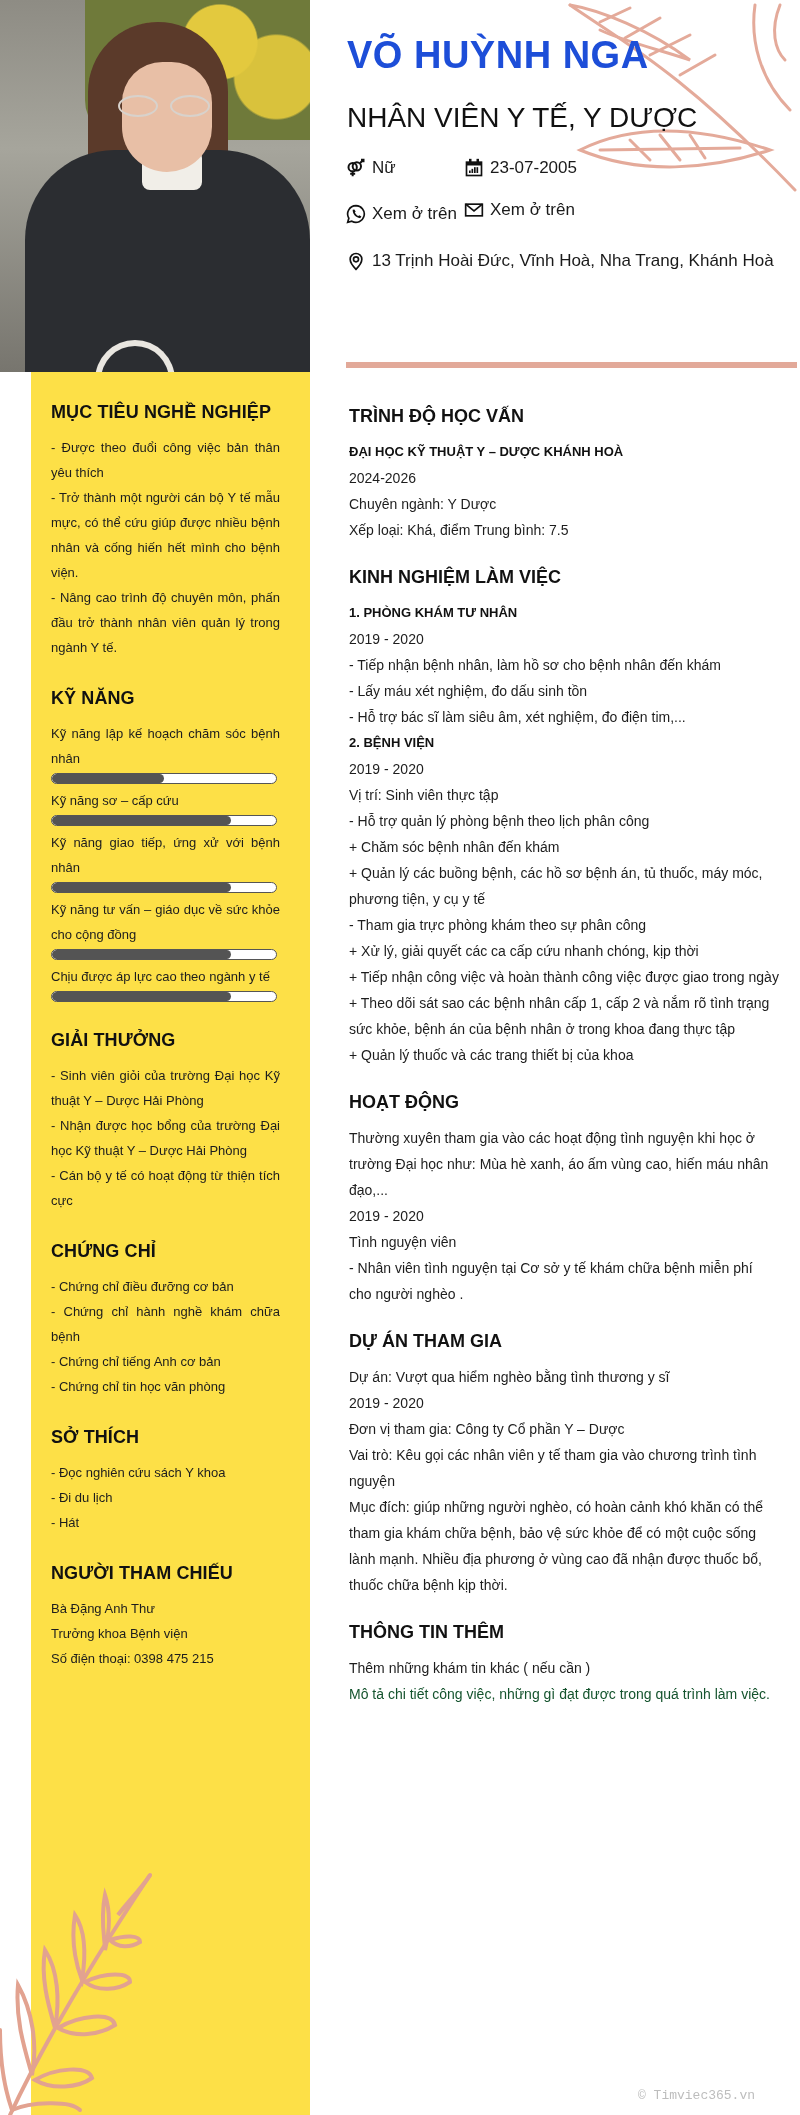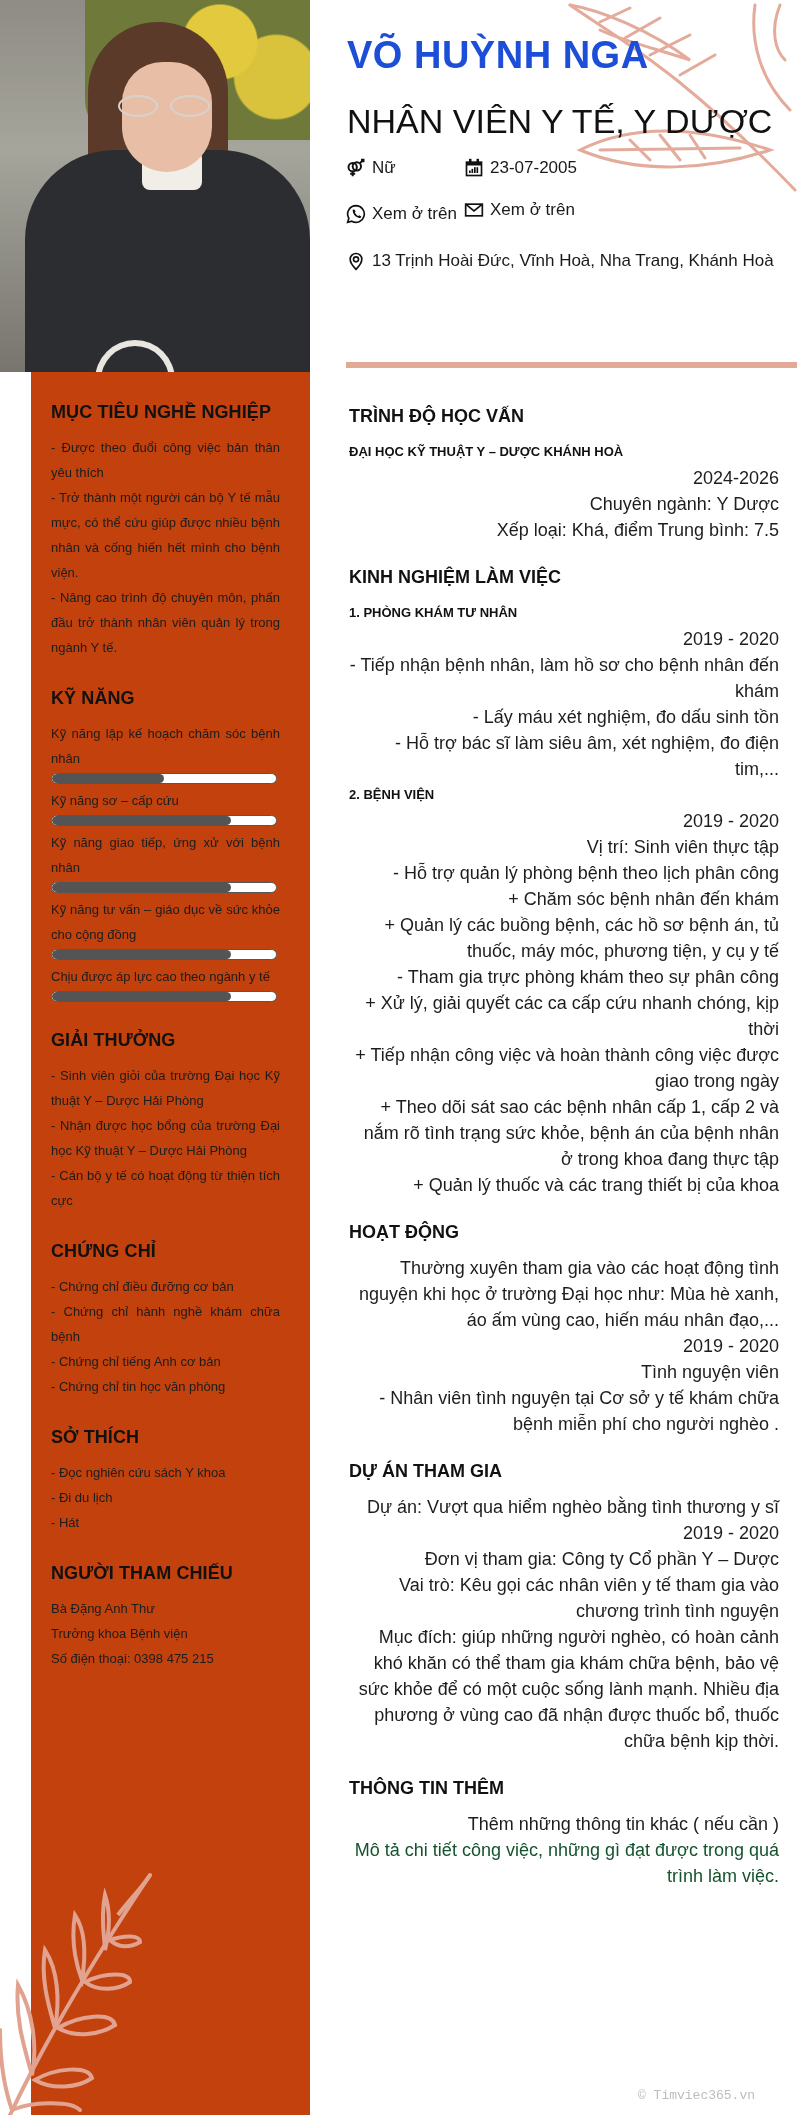--- a/index.html
+++ b/index.html
@@ -18,51 +18,51 @@
            border-radius: 70px 70px 30px 30px; }
   .photo .face { position: absolute; left: 122px; top: 62px; width: 90px; height: 110px; background: #e8bfa6; border-radius: 45px 45px 50px 50px; }
   .photo .glasses { position: absolute; left: 118px; top: 95px; width: 98px; height: 24px; }
   .photo .glasses span { position: absolute; top: 0; width: 40px; height: 22px; border: 2px solid #d8d2cc; border-radius: 50%; }
   .photo .glasses span:first-child { left: 0; } .photo .glasses span:last-child { left: 52px; }
   .photo .collar { position: absolute; left: 142px; top: 150px; width: 60px; height: 40px; background: #f1eee8; border-radius: 8px; }
   .photo .jacket { position: absolute; left: 25px; top: 150px; width: 285px; height: 222px; background: #2b2d31;
            border-radius: 90px 90px 0 0; }
   .photo .bag { position: absolute; left: 95px; top: 340px; width: 80px; height: 40px; border: 6px solid #e9e6e0; border-bottom: none; border-radius: 40px 40px 0 0; }
 
-  .sidebar { position: absolute; left: 31px; top: 372px; width: 279px; height: 1743px; background: #c2410c; overflow: hidden; }
+  .sidebar { position: absolute; left: 31px; top: 372px; width: 279px; height: 1743px; background: #fde047; overflow: hidden; }
   .sidebar-inner { position: absolute; left: 20px; top: 0; width: 229px; }
   .side-section { margin-top: 28px; }
   .side-section:first-child { margin-top: 30px; }
   .side-title { font-size: 18px; font-weight: bold; color: #111; margin-bottom: 12px; letter-spacing: 0.1px; }
   .side-text { font-size: 13px; line-height: 25px; color: #1d1d1d; text-align: justify; }
   .skill { margin-bottom: 1px; }
   .skill-label { font-size: 13px; line-height: 25px; color: #1d1d1d; text-align: justify; }
   .skill-bar { width: 226px; height: 11px; border: 1px solid #555; border-radius: 6px; background: #ffffff; overflow: hidden; margin: 2px 0 4px 0; }
   .skill-fill { height: 100%; background: #545454; border-radius: 6px; }
 
   .leaf-bottom { position: absolute; left: 0; top: 1830px; width: 160px; height: 285px; pointer-events: none; }
   .leaf-top { position: absolute; left: 540px; top: 0; width: 260px; height: 200px; pointer-events: none; }
 
   .header { position: absolute; left: 346px; top: 0; width: 454px; height: 372px; }
   .name { position: absolute; left: 1px; top: 34px; font-size: 38px; font-weight: bold; color: #1d4ed8; letter-spacing: 0.5px; white-space: nowrap; text-align: right; }
-  .job { position: absolute; left: 1px; top: 102px; font-size: 34px; color: #111; white-space: nowrap; }
+  .job { position: absolute; left: 1px; top: 102px; font-size: 28px; color: #111; white-space: nowrap; }
   .info { position: absolute; display: flex; align-items: center; font-size: 17px; color: #1a1a1a; white-space: nowrap; }
   .info svg { width: 20px; height: 20px; margin-right: 6px; flex-shrink: 0; }
   .info-gender { left: 0; top: 158px; }
   .info-dob { left: 118px; top: 158px; }
   .info-phone { left: 0; top: 204px; }
   .info-email { left: 118px; top: 200px; }
   .info-address { left: 0; top: 251px; }
   .header-divider { position: absolute; left: 0; top: 362px; width: 451px; height: 6px; background: #e2a999; }
 
   .main { position: absolute; left: 349px; top: 392px; width: 430px; }
   .main-section { margin-bottom: 24px; }
   .main-title { font-size: 18px; font-weight: bold; color: #111; margin-top: 14px; margin-bottom: 12px; }
   .sub-title { font-size: 13px; font-weight: bold; color: #111; line-height: 26px; }
-  .main-text { font-size: 18px; line-height: 26px; color: #1d1d1d; text-align: right; }
+  .main-text { font-size: 14px; line-height: 26px; color: #1d1d1d; }
   .muted { color: #14532d; }
 
   .footer-mark { position: absolute; left: 638px; top: 2088px; font-family: "Liberation Mono", "DejaVu Sans Mono", monospace; font-size: 13px; color: #bdbdbd; }
 </style>
 </head>
 <body>
 
 <div class="photo">
   <div class="flowers"></div>
   <div class="hair"></div>
@@ -276,18 +276,18 @@
     <div class="main-title">DỰ ÁN THAM GIA</div>
     <div class="main-text">Dự án: Vượt qua hiểm nghèo bằng tình thương y sĩ</div>
     <div class="main-text">2019 - 2020</div>
     <div class="main-text">Đơn vị tham gia: Công ty Cổ phần Y – Dược</div>
     <div class="main-text">Vai trò: Kêu gọi các nhân viên y tế tham gia vào chương trình tình nguyện</div>
     <div class="main-text">Mục đích: giúp những người nghèo, có hoàn cảnh khó khăn có thể tham gia khám chữa bệnh, bảo vệ sức khỏe để có một cuộc sống lành mạnh. Nhiều địa phương ở vùng cao đã nhận được thuốc bổ, thuốc chữa bệnh kịp thời.</div>
   </div>
 
   <div class="main-section">
     <div class="main-title">THÔNG TIN THÊM</div>
-    <div class="main-text">Thêm những thông tin khác ( nếu cần )</div>
+    <div class="main-text">Thêm những khám tin khác ( nếu cần )</div>
     <div class="main-text muted"> Mô tả chi tiết công việc, những gì đạt được trong quá trình làm việc.</div>
   </div>
 </div>
 
 <div class="footer-mark">© Timviec365.vn</div>
 
 </body></html>

